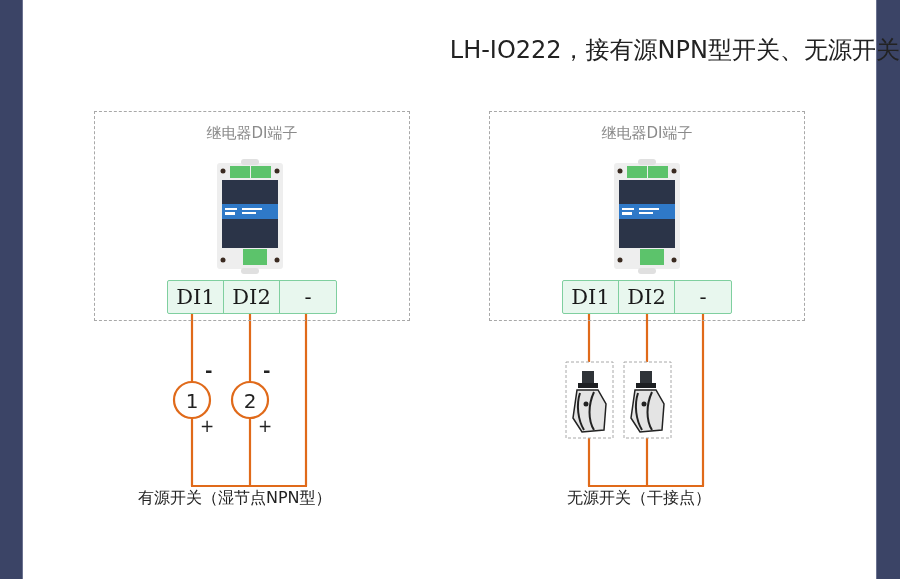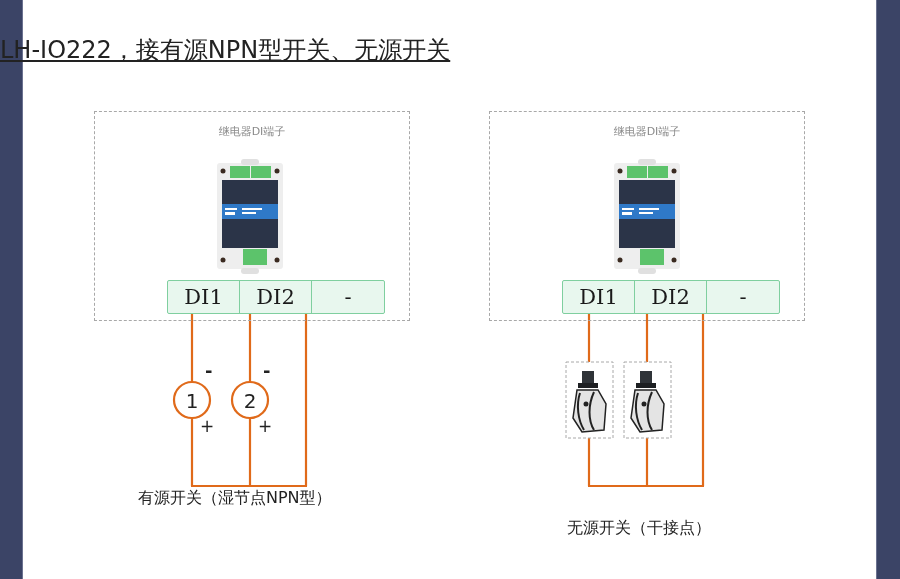--- a/index.html
+++ b/index.html
@@ -5,39 +5,39 @@
   html, body { margin: 0; padding: 0; }
   body {
     width: 900px; height: 579px; position: relative; overflow: hidden;
     background: #ffffff;
     font-family: "DejaVu Sans", "Liberation Sans", sans-serif;
   }
   .side { position: absolute; top: 0; width: 22px; height: 579px; background: #3b4466; }
   .side.left { left: 0; border-right: 1px solid #6b7290; }
   .side.right { right: 0; width: 23px; border-left: 1px solid #6b7290; }
   .title {
-    position: absolute; left: 0; right: 0; top: 34px; text-align: left;
-    font-size: 24px; color: #222; letter-spacing: 0px; text-decoration: underline;
+    position: absolute; left: 0; right: 0; top: 34px; text-align: right;
+    font-size: 24px; color: #222; letter-spacing: 0px;
   }
   .panel {
     position: absolute; top: 111px; width: 316px; height: 210px;
     border: 1.5px dashed #a8a8a8; box-sizing: border-box;
   }
   .panel .ptitle {
     position: absolute; left: 0; right: 0; top: 12px; text-align: center;
-    font-size: 11px; color: #8a8a8a;
+    font-size: 15px; color: #8a8a8a;
   }
   .device { position: absolute; top: 47px; width: 66px; height: 115px; }
   .terminals {
     position: absolute; top: 168px; height: 34px; display: flex;
     border: 1.5px solid #7fcf9f; border-radius: 2px; background: #e8f7ee;
     box-sizing: border-box;
   }
   .term {
-    width: 72px; height: 100%; display: flex; align-items: center; justify-content: center;
+    width: 56px; height: 100%; display: flex; align-items: center; justify-content: center;
     font-family: "DejaVu Serif", "Liberation Serif", serif; font-size: 21px; color: #1a1a1a;
     border-right: 1.5px solid #7fcf9f; box-sizing: border-box;
   }
   .term:last-child { border-right: none; }
   svg.wires { position: absolute; left: 0; top: 0; }
   .caption {
     position: absolute; top: 488px; font-size: 16px; color: #222;
   }
 </style>
 </head>
@@ -146,13 +146,13 @@
     <rect x="26" y="90" width="24" height="16" fill="#5cc36b"></rect>
   </svg>
   <div class="terminals" style="left:72px;">
     <div class="term">DI1</div>
     <div class="term">DI2</div>
     <div class="term">-</div>
   </div>
 </div>
 
 <div class="caption" style="left:138px;">有源开关（湿节点NPN型）</div>
-<div class="caption" style="left:567px;margin-top:30px;">无源开关（干接点）</div>
+<div class="caption" style="left:567px;">无源开关（干接点）</div>
 
 </body></html>

